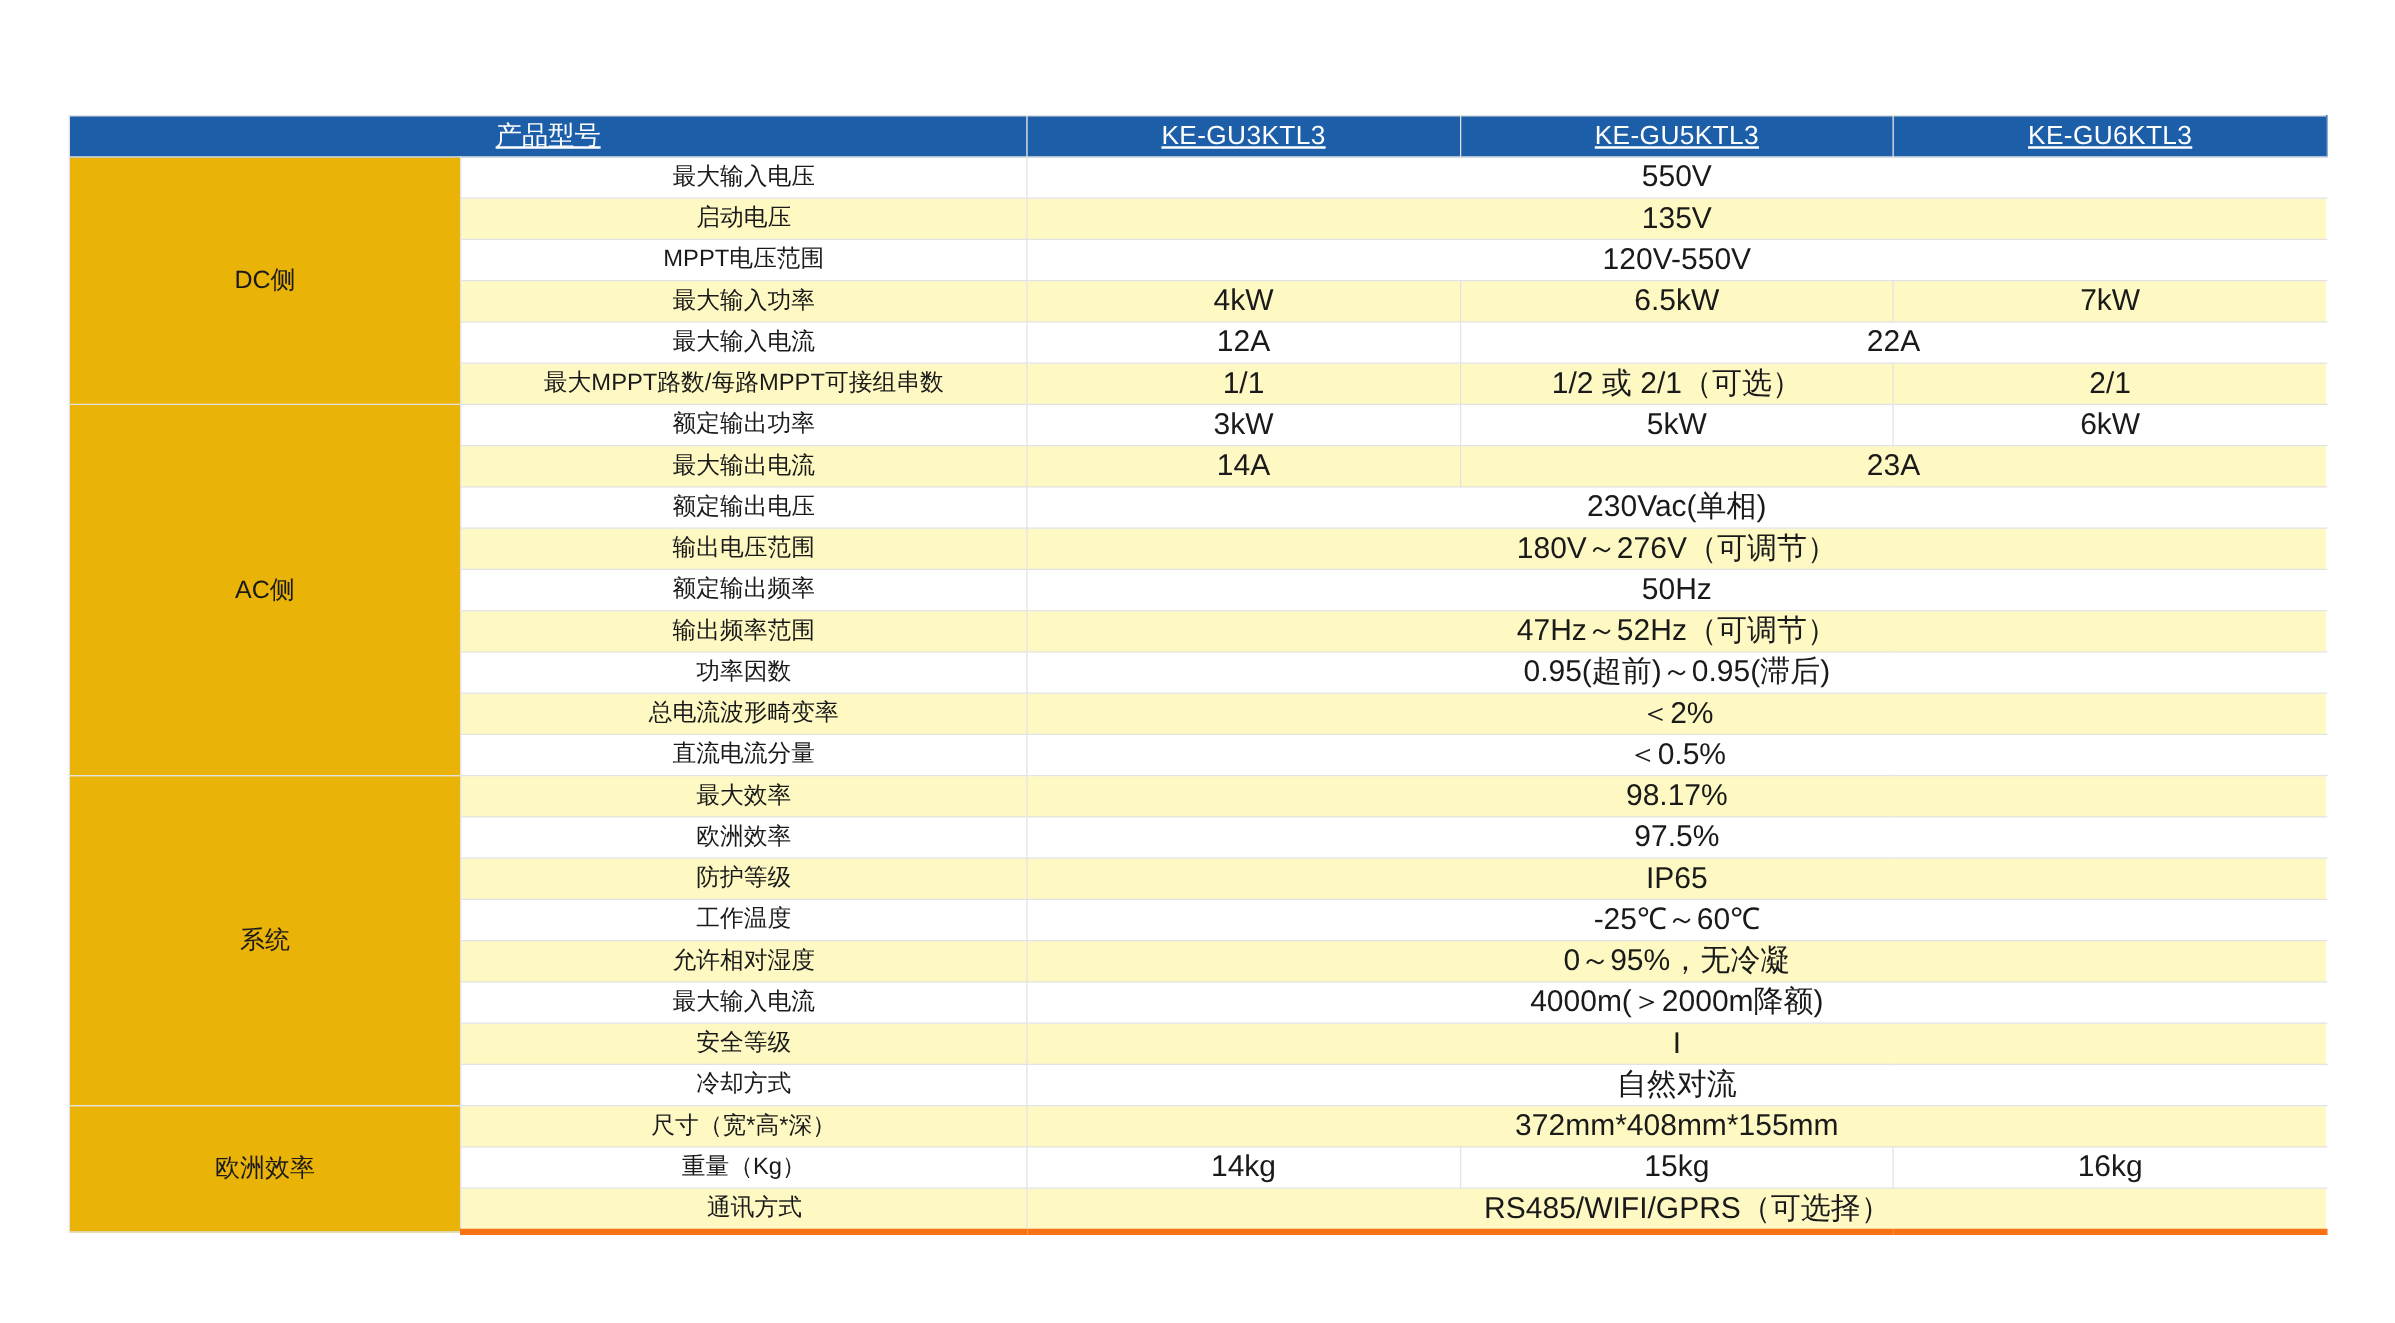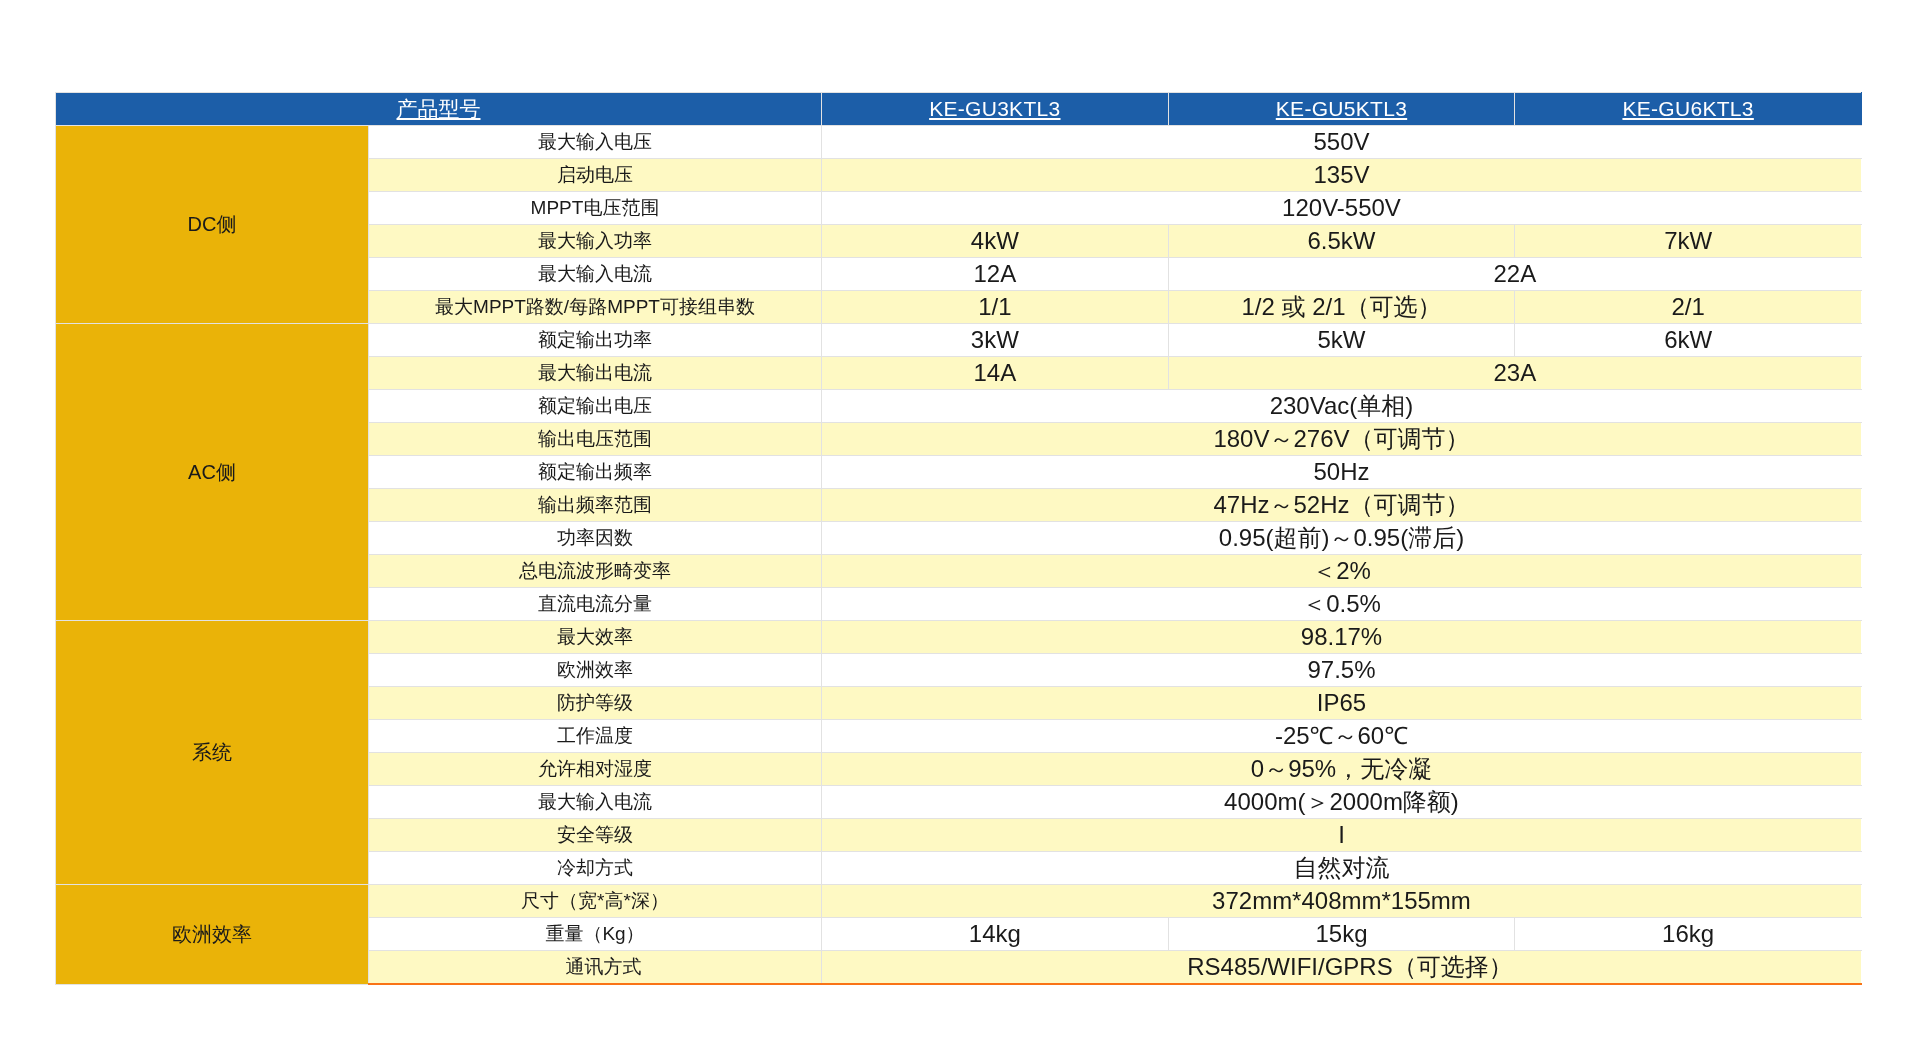--- a/index.html
+++ b/index.html
@@ -64,21 +64,21 @@
     border-right: 1px solid #e2e2e2;
   }
   td.param-cell {
     text-align: center;
     font-size: 19px;
   }
   tr.odd td.param-cell, tr.odd td.val-cell { background: #ffffff; }
   tr.even td.param-cell, tr.even td.val-cell { background: #fef9c3; }
   td.val-cell { font-size: 24px; }
   tr td:last-child { border-right: 1px solid #ffffff; }
-  tbody tr:last-child td { border-bottom: 2px solid #f97316; padding-left: 17px; }
+  tbody tr:last-child td { border-bottom: 5px solid #f97316; padding-left: 17px; }
   td.group-cell { border-bottom-color: #e2e2e2; }
   tbody tr.group-start td.group-cell { border-top: 1px solid #e2e2e2; }
 </style>
 </head>
 <body>
 
 <div class="page">
   <div class="table-wrap">
     <table class="spec">
       <colgroup>

